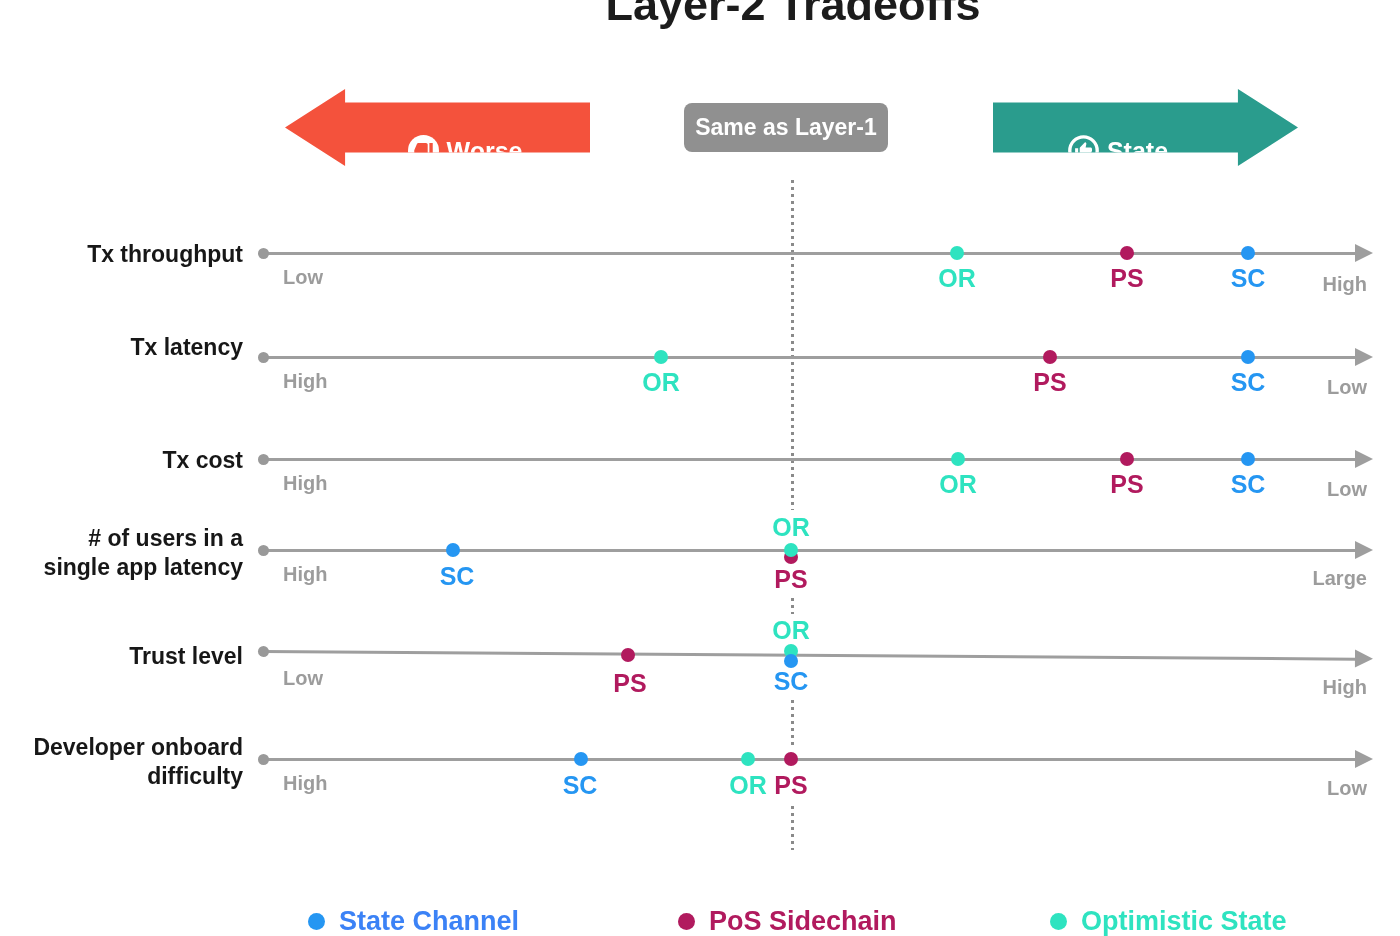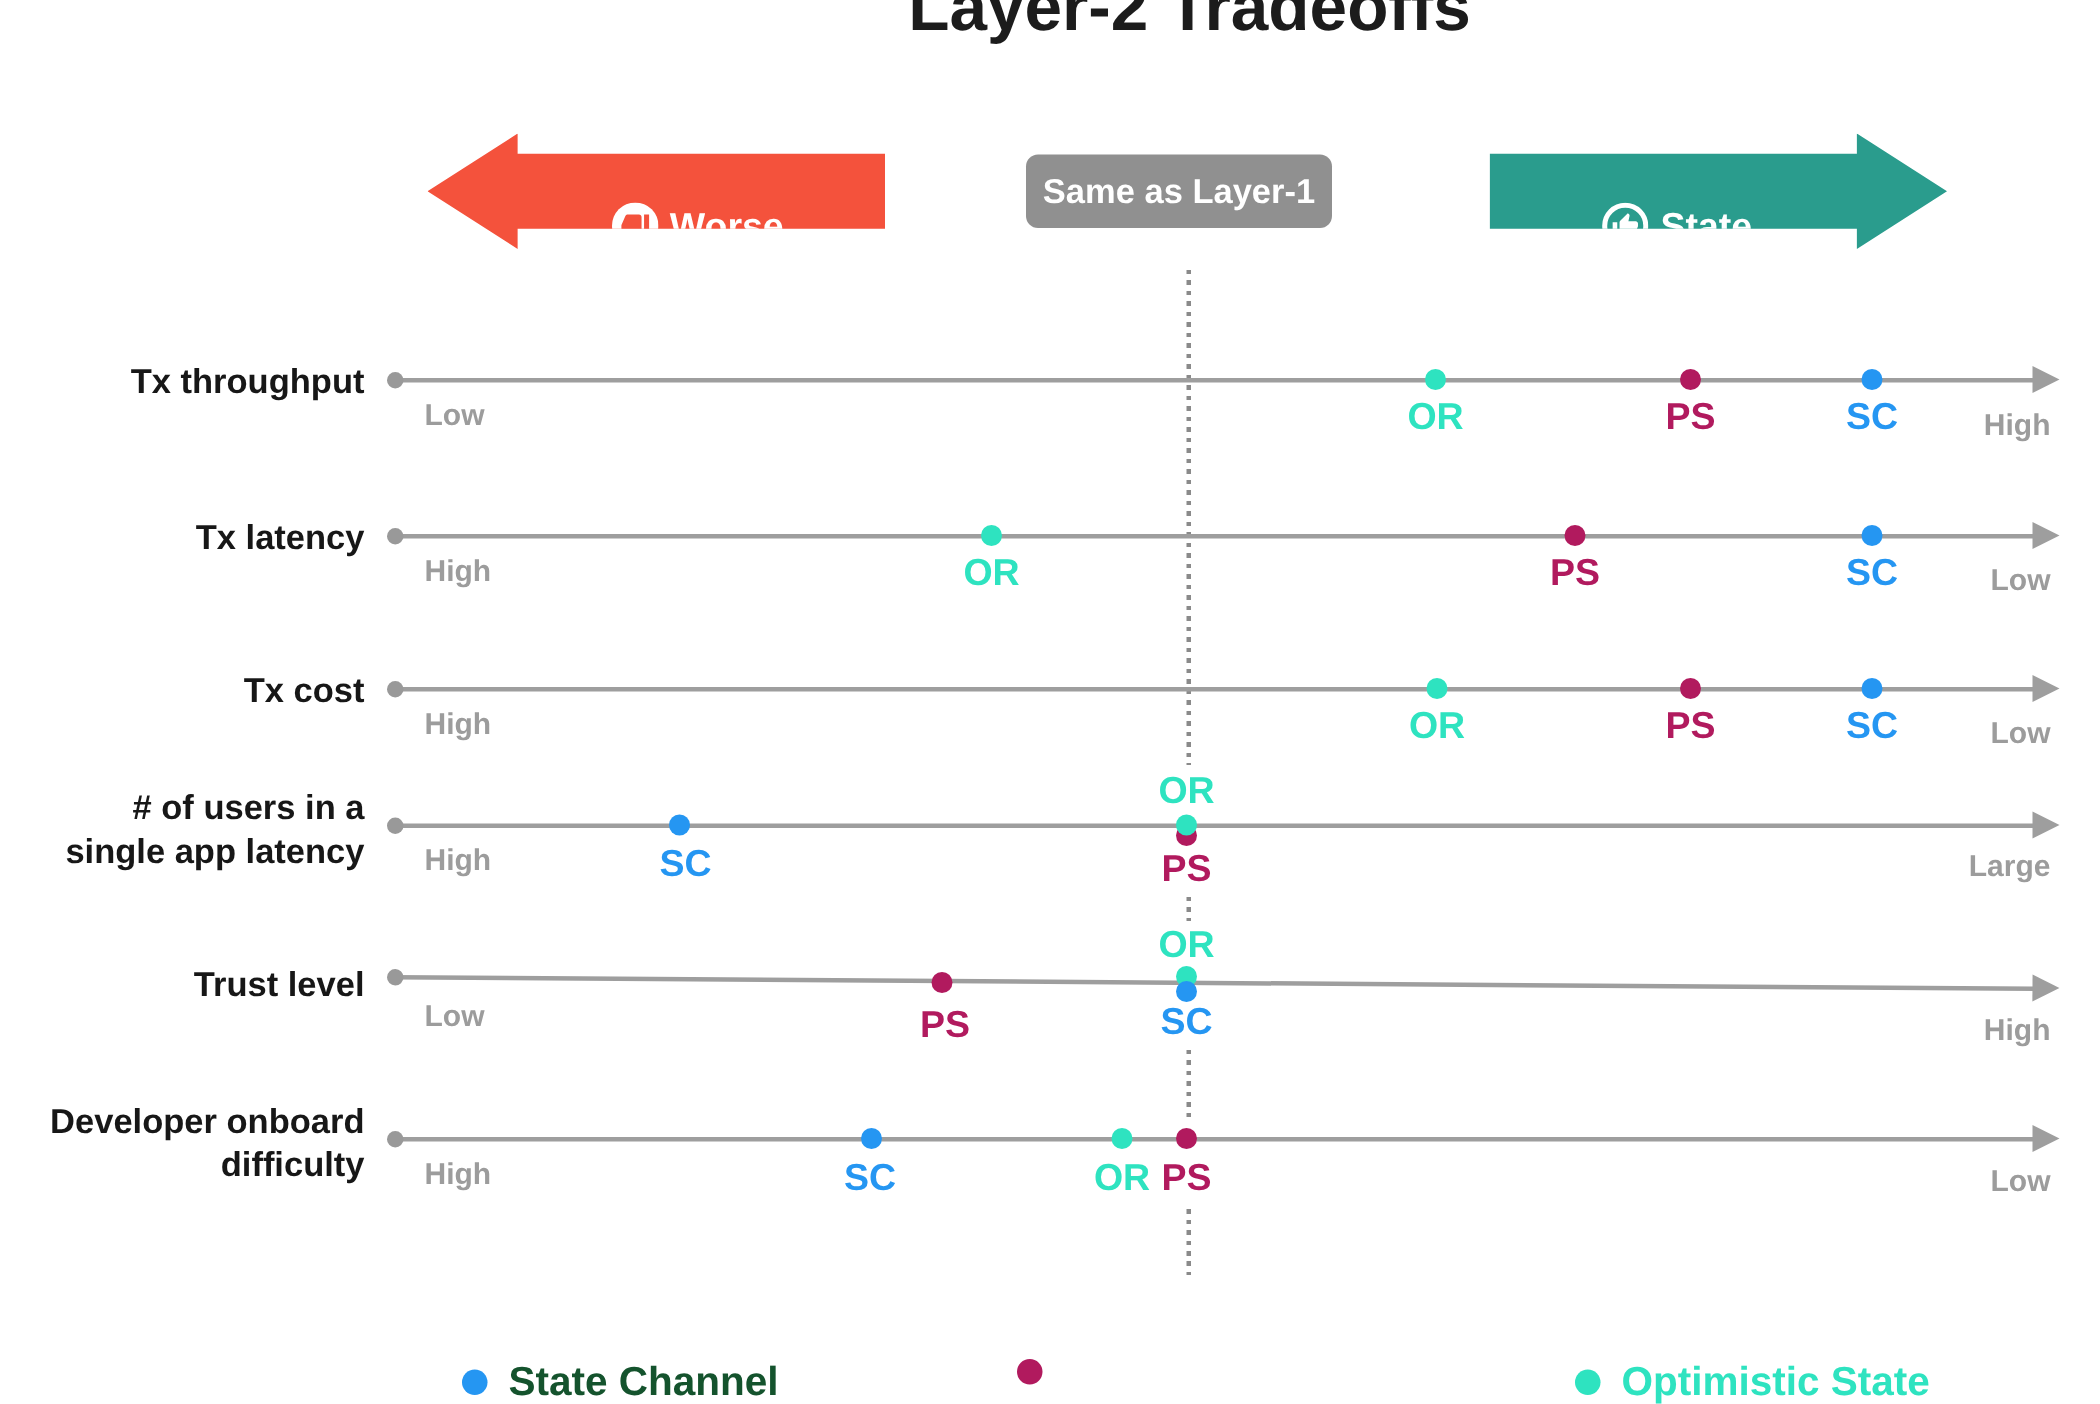--- a/index.html
+++ b/index.html
@@ -68,21 +68,21 @@
   }
   .pt-label.sc { color:#2596f2; }
   .pt-label.ps { color:#b11a5e; }
   .pt-label.or { color:#2ee3c0; }
   
   .legend-item {
     position:absolute; top:906px; display:flex; align-items:center; gap:14px;
     font-size:27px; font-weight:bold;
   }
   .legend-dot { width:17px; height:17px; border-radius:50%; }
-  .legend-item.sc { left:308px; color:#14532d; }
+  .legend-item.sc { left:308px; color:#3b82f6; }
   .legend-item.ps { left:678px; color:#b11a5e; }
   .legend-item.or { left:1050px; color:#2ee3c0; }
   .legend-item.sc .legend-dot { background:#2596f2; }
   .legend-item.ps .legend-dot { background:#b11a5e; }
   .legend-item.or .legend-dot { background:#2ee3c0; }
 </style>
 </head>
 <body>
 
 <div class="canvas">
@@ -134,21 +134,21 @@
     <span class="sub hi" style="top:273px;">High</span>
     <span class="dot or" style="left:957px; top:253px;"></span>
     <span class="pt-label or" style="left:957px; top:264px;">OR</span>
     <span class="dot ps" style="left:1127px; top:253px;"></span>
     <span class="pt-label ps" style="left:1127px; top:264px;">PS</span>
     <span class="dot sc" style="left:1248px; top:253px;"></span>
     <span class="pt-label sc" style="left:1248px; top:264px;">SC</span>
   </div>
 
   <div class="row">
-    <div class="row-label" style="top:344px;"><span>Tx latency</span></div>
+    <div class="row-label" style="top:333px;"><span>Tx latency</span></div>
     <div class="axis-line" style="top:355.5px;">
       <span class="start"></span>
       <span class="head"></span>
     </div>
     <span class="sub lo" style="top:370px;">High</span>
     <span class="sub hi" style="top:376px;">Low</span>
     <span class="dot or" style="left:661px; top:357px;"></span>
     <span class="pt-label or" style="left:661px; top:368px;">OR</span>
     <span class="dot ps" style="left:1050px; top:357px;"></span>
     <span class="pt-label ps" style="left:1050px; top:368px;">PS</span>
@@ -225,19 +225,20 @@
     <span class="dot ps" style="left:791px; top:759px;"></span>
     <span class="pt-label ps" style="left:791px; top:771px;">PS</span>
   </div>
 
   <div class="legend-item sc">
     <span class="legend-dot"></span>
     <span>State Channel</span>
   </div>
   <div class="legend-item ps">
     <span class="legend-dot"></span>
+    <span>PoS Sidechain</span>
   </div>
   <div class="legend-item or">
     <span class="legend-dot"></span>
     <span>Optimistic State</span>
   </div>
 
 </div>
 
 </body></html>

